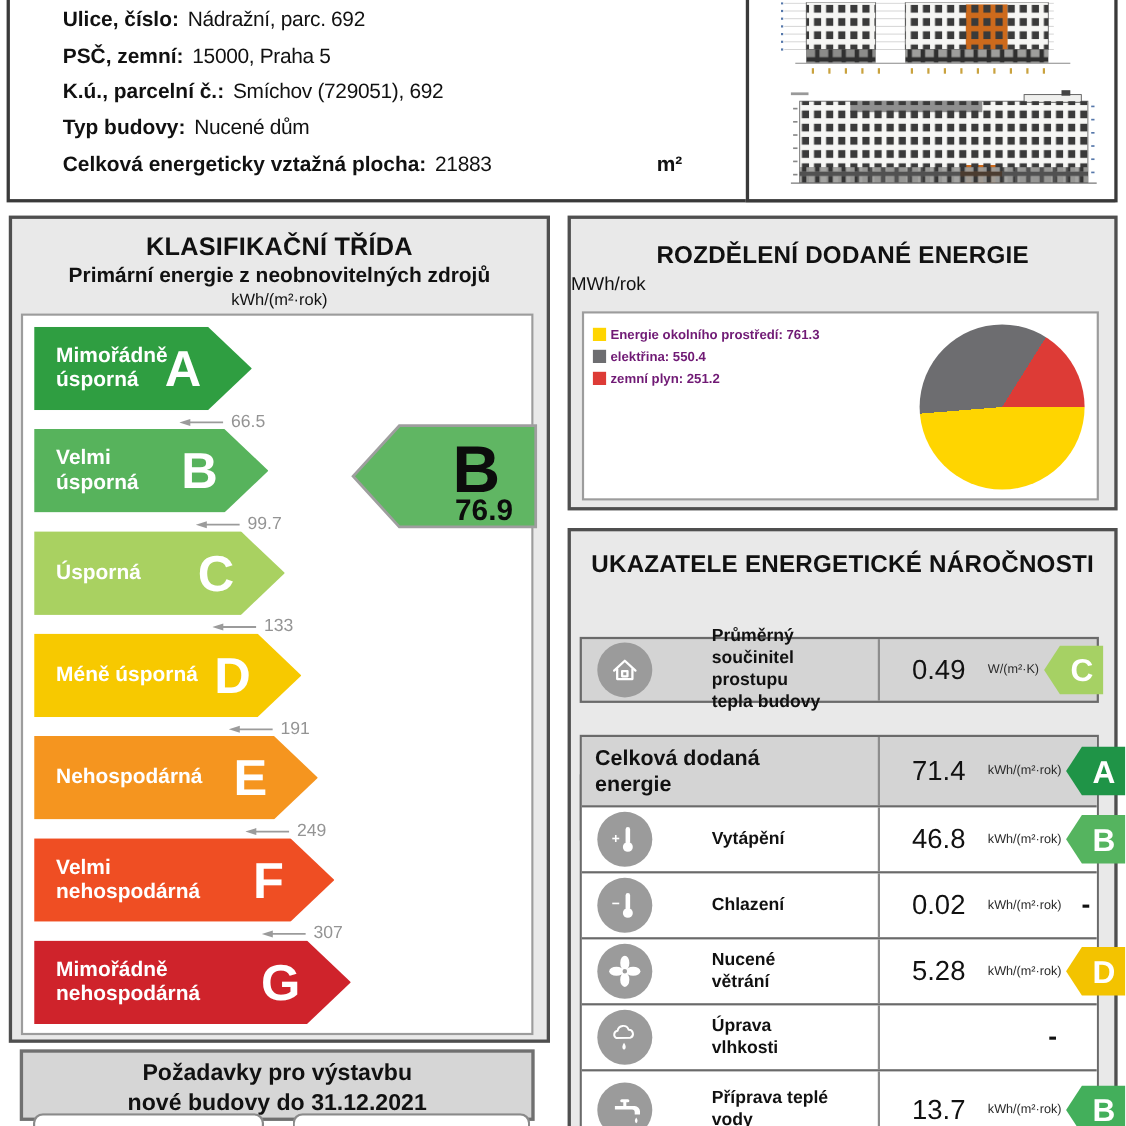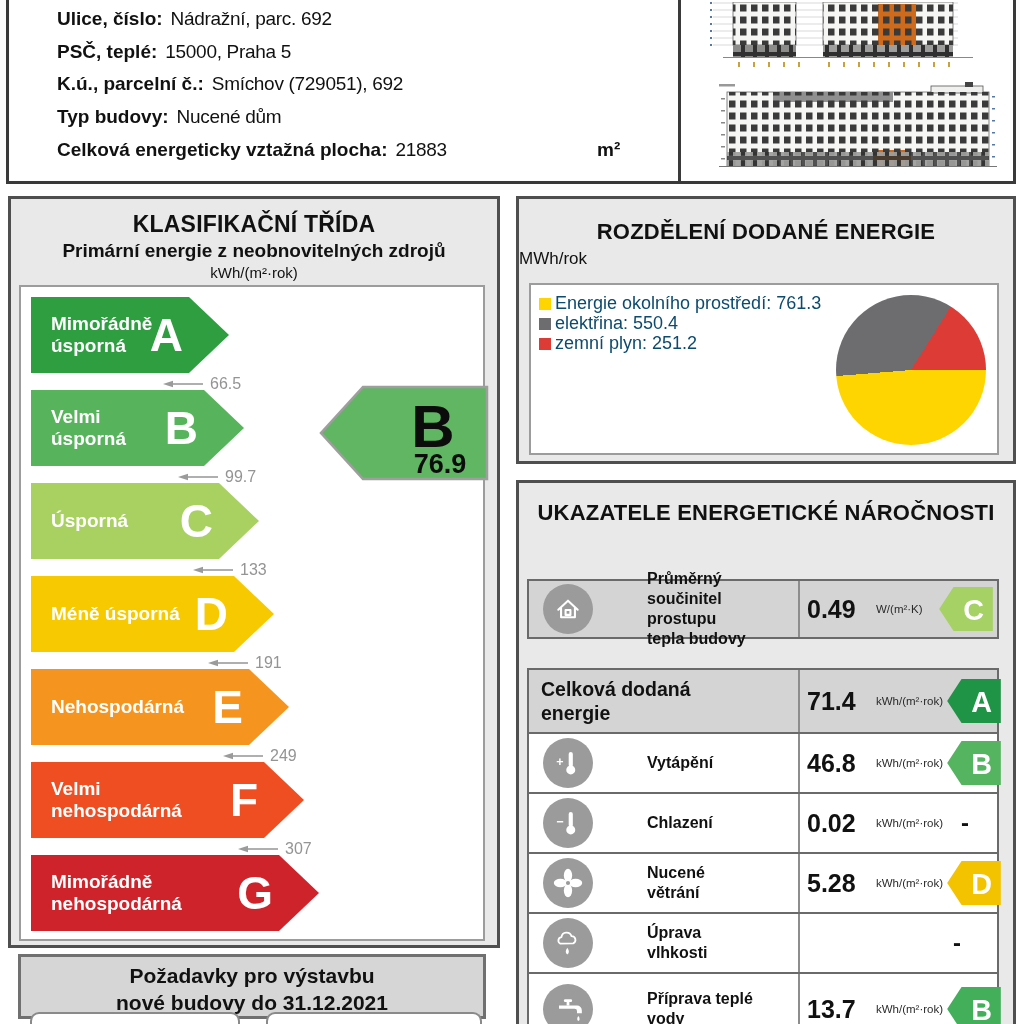--- a/index.html
+++ b/index.html
@@ -41,58 +41,58 @@
   .req-tab{position:absolute;top:1012px;height:18px;background:#fff;border:2px solid #8a8a8a;
     border-bottom:none;border-radius:9px 9px 0 0;}
 
   
   #energy-panel{left:516px;top:196px;width:494px;height:262px;}
   #energy-title{margin-top:20px;}
   #energy-unit{font-size:17px;margin-top:4px;}
   #energy-inner{left:10px;top:84px;width:466px;height:168px;}
   .legend-row{display:flex;align-items:center;gap:4px;margin:3px 0 0 8px;height:17px;}
   .legend-swatch{width:12px;height:12px;flex:0 0 12px;}
-  .legend-text{font-weight:normal;font-size:18px;color:#0c4a6e;white-space:nowrap;}
+  .legend-text{font-weight:bold;font-size:12px;color:#701a75;white-space:nowrap;}
   #pie{position:absolute;left:305px;top:10px;width:150px;height:150px;border-radius:50%;background:#ffd500;}
 
   
   #ind-panel{left:516px;top:480px;width:494px;height:560px;}
   #ind-title{margin-top:17px;}
   .ind-row{position:absolute;left:8px;width:468px;border:2px solid #6a6a6a;background:#d4d4d4;
     display:flex;align-items:center;}
   #ind-table{position:absolute;left:8px;top:185px;width:468px;border:2px solid #6a6a6a;background:#fff;}
   .t-row{position:relative;display:flex;align-items:center;border-top:2px solid #6a6a6a;gap:40px;}
   .t-row:first-child{border-top:none;}
   .icon-cell{width:78px;flex:0 0 78px;display:flex;justify-content:center;}
   .label-cell{flex:1;font-weight:bold;font-size:16px;line-height:1.25;white-space:pre-line;padding-right:4px;}
   .big-label{font-size:19.5px;padding-left:12px;}
   .value-cell{width:197px;flex:0 0 197px;align-self:stretch;border-left:2px solid #8d8d8d;
     display:flex;align-items:center;}
-  .val-num{font-weight:bold;font-size:25px;padding-left:7px;min-width:62px;}
+  .val-num{font-weight:normal;font-size:25px;padding-left:29px;min-width:62px;}
   .val-unit{font-size:11.5px;color:#2b2b2b;padding-left:7px;flex:1;}
   .badge-slot{width:62px;flex:0 0 62px;display:flex;justify-content:center;align-items:center;}
   .dash{font-weight:bold;font-size:24px;padding-right:18px;}
   .icon-circle{width:50px;height:50px;border-radius:50%;background:#9b9b9b;display:flex;
     align-items:center;justify-content:center;}
   .gray-bg{background:#d4d4d4;}
   .white-bg{background:#fff;}
 </style>
 </head>
 <body>
 
 <div id="page">
 
   <div class="abs" id="top-box">
     <div class="abs" id="address">
       <div class="addr-row" style="margin-top:18px">
         <span class="addr-label">Ulice, číslo:</span>
         <span class="addr-value">Nádražní, parc. 692</span>
       </div>
       <div class="addr-row">
-        <span class="addr-label">PSČ, teplé:</span>
+        <span class="addr-label">PSČ, zemní:</span>
         <span class="addr-value">15000, Praha 5</span>
       </div>
       <div class="addr-row">
         <span class="addr-label">K.ú., parcelní č.:</span>
         <span class="addr-value">Smíchov (729051), 692</span>
       </div>
       <div class="addr-row">
         <span class="addr-label">Typ budovy:</span>
         <span class="addr-value">Nucené dům</span>
       </div>

